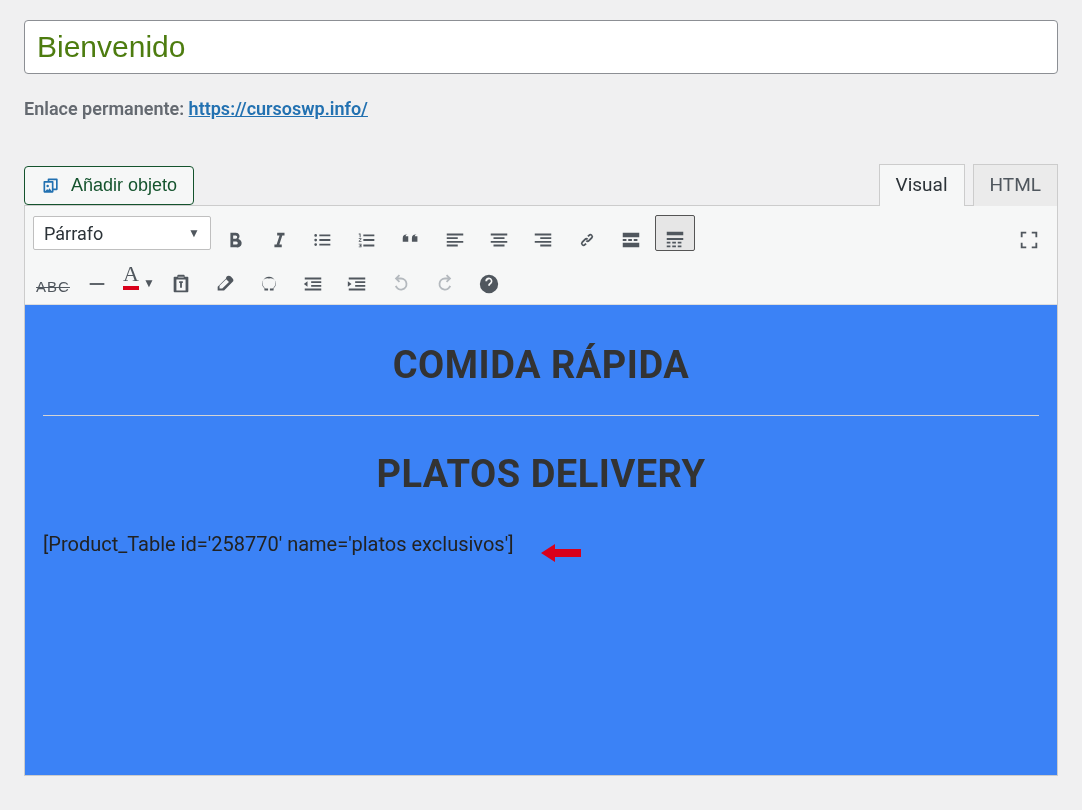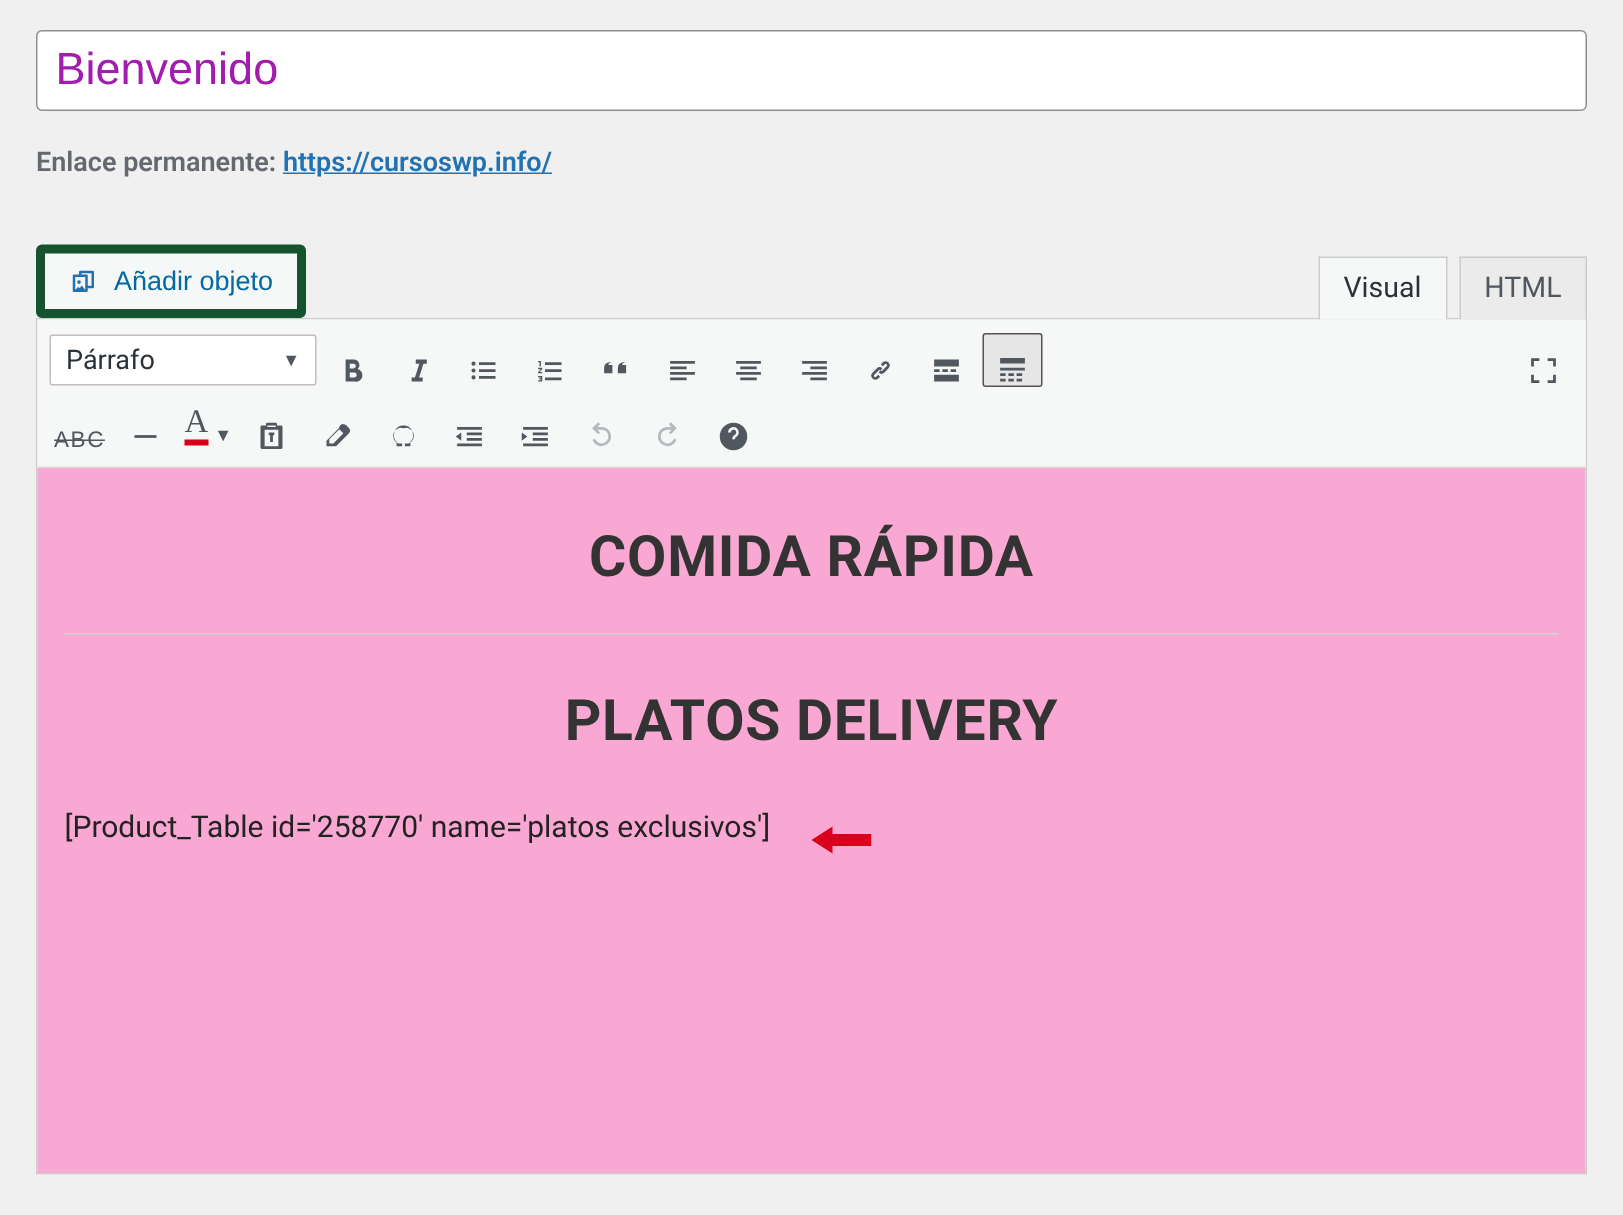--- a/index.html
+++ b/index.html
@@ -12,21 +12,21 @@
   padding: 20px 24px;
 }
 
 
 .title-input {
   width: 100%;
   height: 54px;
   padding: 6px 12px;
   font-size: 30px;
   font-weight: 400;
-  color: #a21caf;
+  color: #4d7c0f;
   background: #fff;
   border: 1px solid #8c8f94;
   border-radius: 4px;
   outline: none;
 }
 
 
 .permalink-row {
   margin-top: 24px;
   font-size: 18px;
@@ -39,23 +39,23 @@
 .media-tab-row {
   display: flex;
   justify-content: space-between;
   align-items: flex-end;
   margin-top: 44px;
 }
 .media-button {
   display: inline-flex;
   align-items: center;
   gap: 10px;
-  border: 6px solid #14532d;
+  border: 1px solid #14532d;
   background: #f6f7f7;
-  color: #0369a1;
+  color: #14532d;
   font-size: 18px;
   font-weight: 400;
   padding: 8px 16px;
   border-radius: 4px;
   cursor: pointer;
 }
 .media-button .mi {
   width: 20px; height: 20px;
 }
 .tabs {
@@ -153,21 +153,21 @@
   border-bottom: 4px solid #d9001b;
   line-height: 0.95;
   padding-bottom: 1px;
 }
 .textcolor .dd {
   font-size: 12px; color: #50575e; margin-left: 4px;
 }
 
 
 .content-area {
-  background: #f9a8d4;
+  background: #3b82f6;
   padding: 28px 18px 40px;
   min-height: 470px;
 }
 .content-area h2 {
   font-size: 38px;
   font-weight: 700;
   color: #333;
   text-align: center;
   margin: 10px 0 28px;
   letter-spacing: 0.5px;

